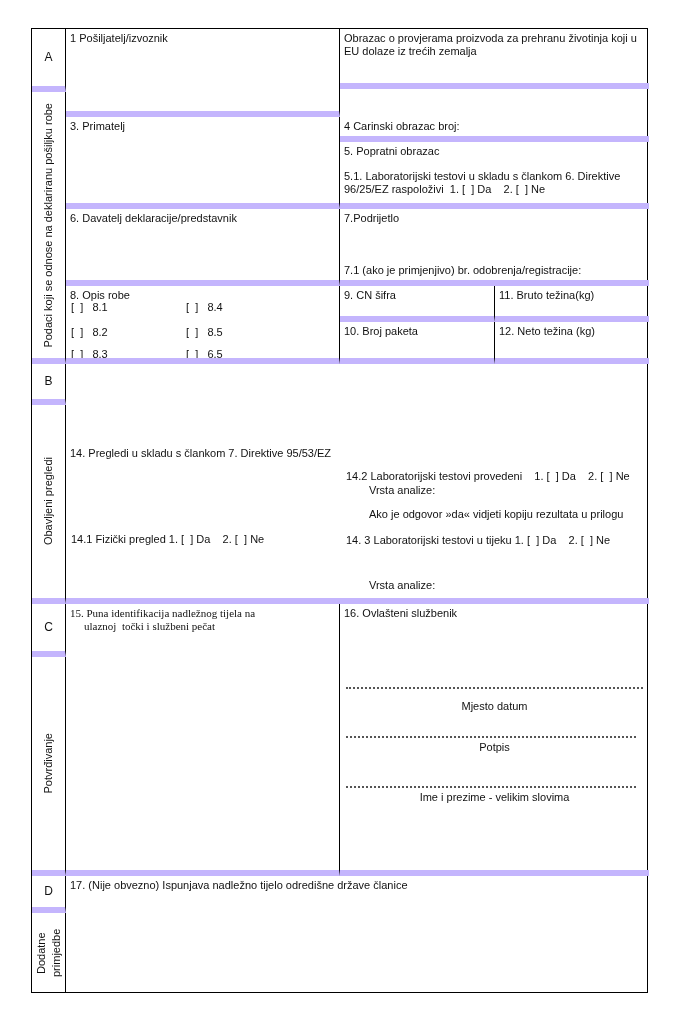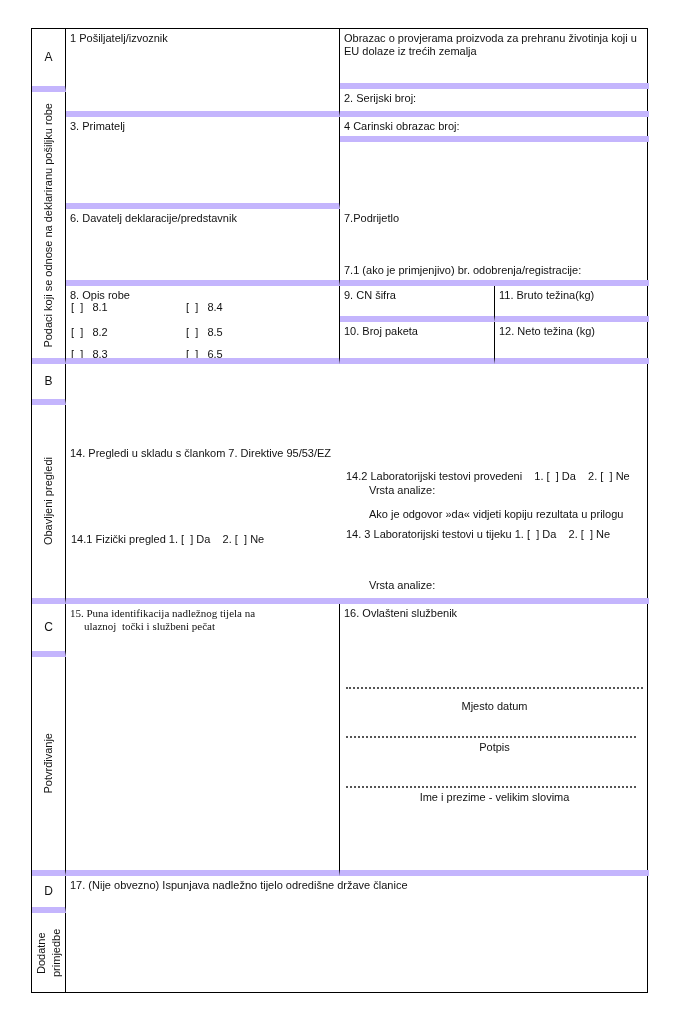--- a/index.html
+++ b/index.html
@@ -119,25 +119,26 @@
       <span class="abs" style="left:120px;top:15px">[  ]   8.4</span>
       <span class="abs" style="left:5px;top:40px">[  ]   8.2</span>
       <span class="abs" style="left:120px;top:40px">[  ]   8.5</span>
       <span class="abs" style="left:5px;top:62px">[  ]   8.3</span>
       <span class="abs" style="left:120px;top:62px">[  ]   6.5</span>
     </div>
 
     <div class="cell no-br" style="left:308px;top:0;width:309px;height:60px">
       <span class="wrap">Obrazac o provjerama proizvoda za prehranu životinja koji u EU dolaze iz trećih zemalja</span>
     </div>
-    <div class="cell no-br" style="left:308px;top:60px;width:309px;height:28px">
-      <span>2. Serijski broj:</span>
-    </div>
     <div class="cell no-br" style="left:308px;top:88px;width:309px;height:25px">
       <span>4 Carinski obrazac broj:</span>
+    </div>
+    <div class="cell no-br" style="left:308px;top:113px;width:309px;height:67px">
+      <div>5. Popratni obrazac</div>
+      <div class="wrap gap-top">5.1. Laboratorijski testovi u skladu s člankom 6. Direktive 96/25/EZ raspoloživi  1. [  ] Da    2. [  ] Ne</div>
     </div>
     <div class="cell no-br" style="left:308px;top:180px;width:309px;height:77px">
       <div>7.Podrijetlo</div>
       <div class="bottom-note">7.1 (ako je primjenjivo) br. odobrenja/registracije:</div>
     </div>
     <div class="cell" style="left:308px;top:257px;width:155px;height:36px">
       <span>9. CN šifra</span>
     </div>
     <div class="cell no-br" style="left:463px;top:257px;width:154px;height:36px">
       <span>11. Bruto težina(kg)</span>
@@ -148,21 +149,21 @@
     <div class="cell no-br" style="left:463px;top:293px;width:154px;height:42px">
       <span>12. Neto težina (kg)</span>
     </div>
 
     <div class="cell no-br" style="left:34px;top:415px;width:583px;height:160px">
       <div class="wrap">14. Pregledi u skladu s člankom 7. Direktive 95/53/EZ</div>
       <span class="abs" style="left:280px;top:26px">14.2 Laboratorijski testovi provedeni    1. [  ] Da    2. [  ] Ne</span>
       <span class="abs" style="left:303px;top:40px">Vrsta analize:</span>
       <span class="abs" style="left:303px;top:64px">Ako je odgovor »da« vidjeti kopiju rezultata u prilogu</span>
       <span class="abs" style="left:5px;top:89px">14.1 Fizički pregled 1. [  ] Da    2. [  ] Ne</span>
-      <span class="abs" style="left:280px;top:84px">14. 3 Laboratorijski testovi u tijeku 1. [  ] Da    2. [  ] Ne</span>
+      <span class="abs" style="left:280px;top:90px">14. 3 Laboratorijski testovi u tijeku 1. [  ] Da    2. [  ] Ne</span>
       <span class="abs" style="left:303px;top:135px">Vrsta analize:</span>
     </div>
 
     <div class="cell" style="left:34px;top:575px;width:274px;height:272px">
       <div class="pre">15. Puna identifikacija nadležnog tijela na</div>
       <div class="pre indent2">ulaznoj  točki i službeni pečat</div>
     </div>
     <div class="cell no-br" style="left:308px;top:575px;width:309px;height:272px">
       <div>16. Ovlašteni službenik</div>
       <div class="dotline" style="left:6px;top:83px;width:297px"></div>

